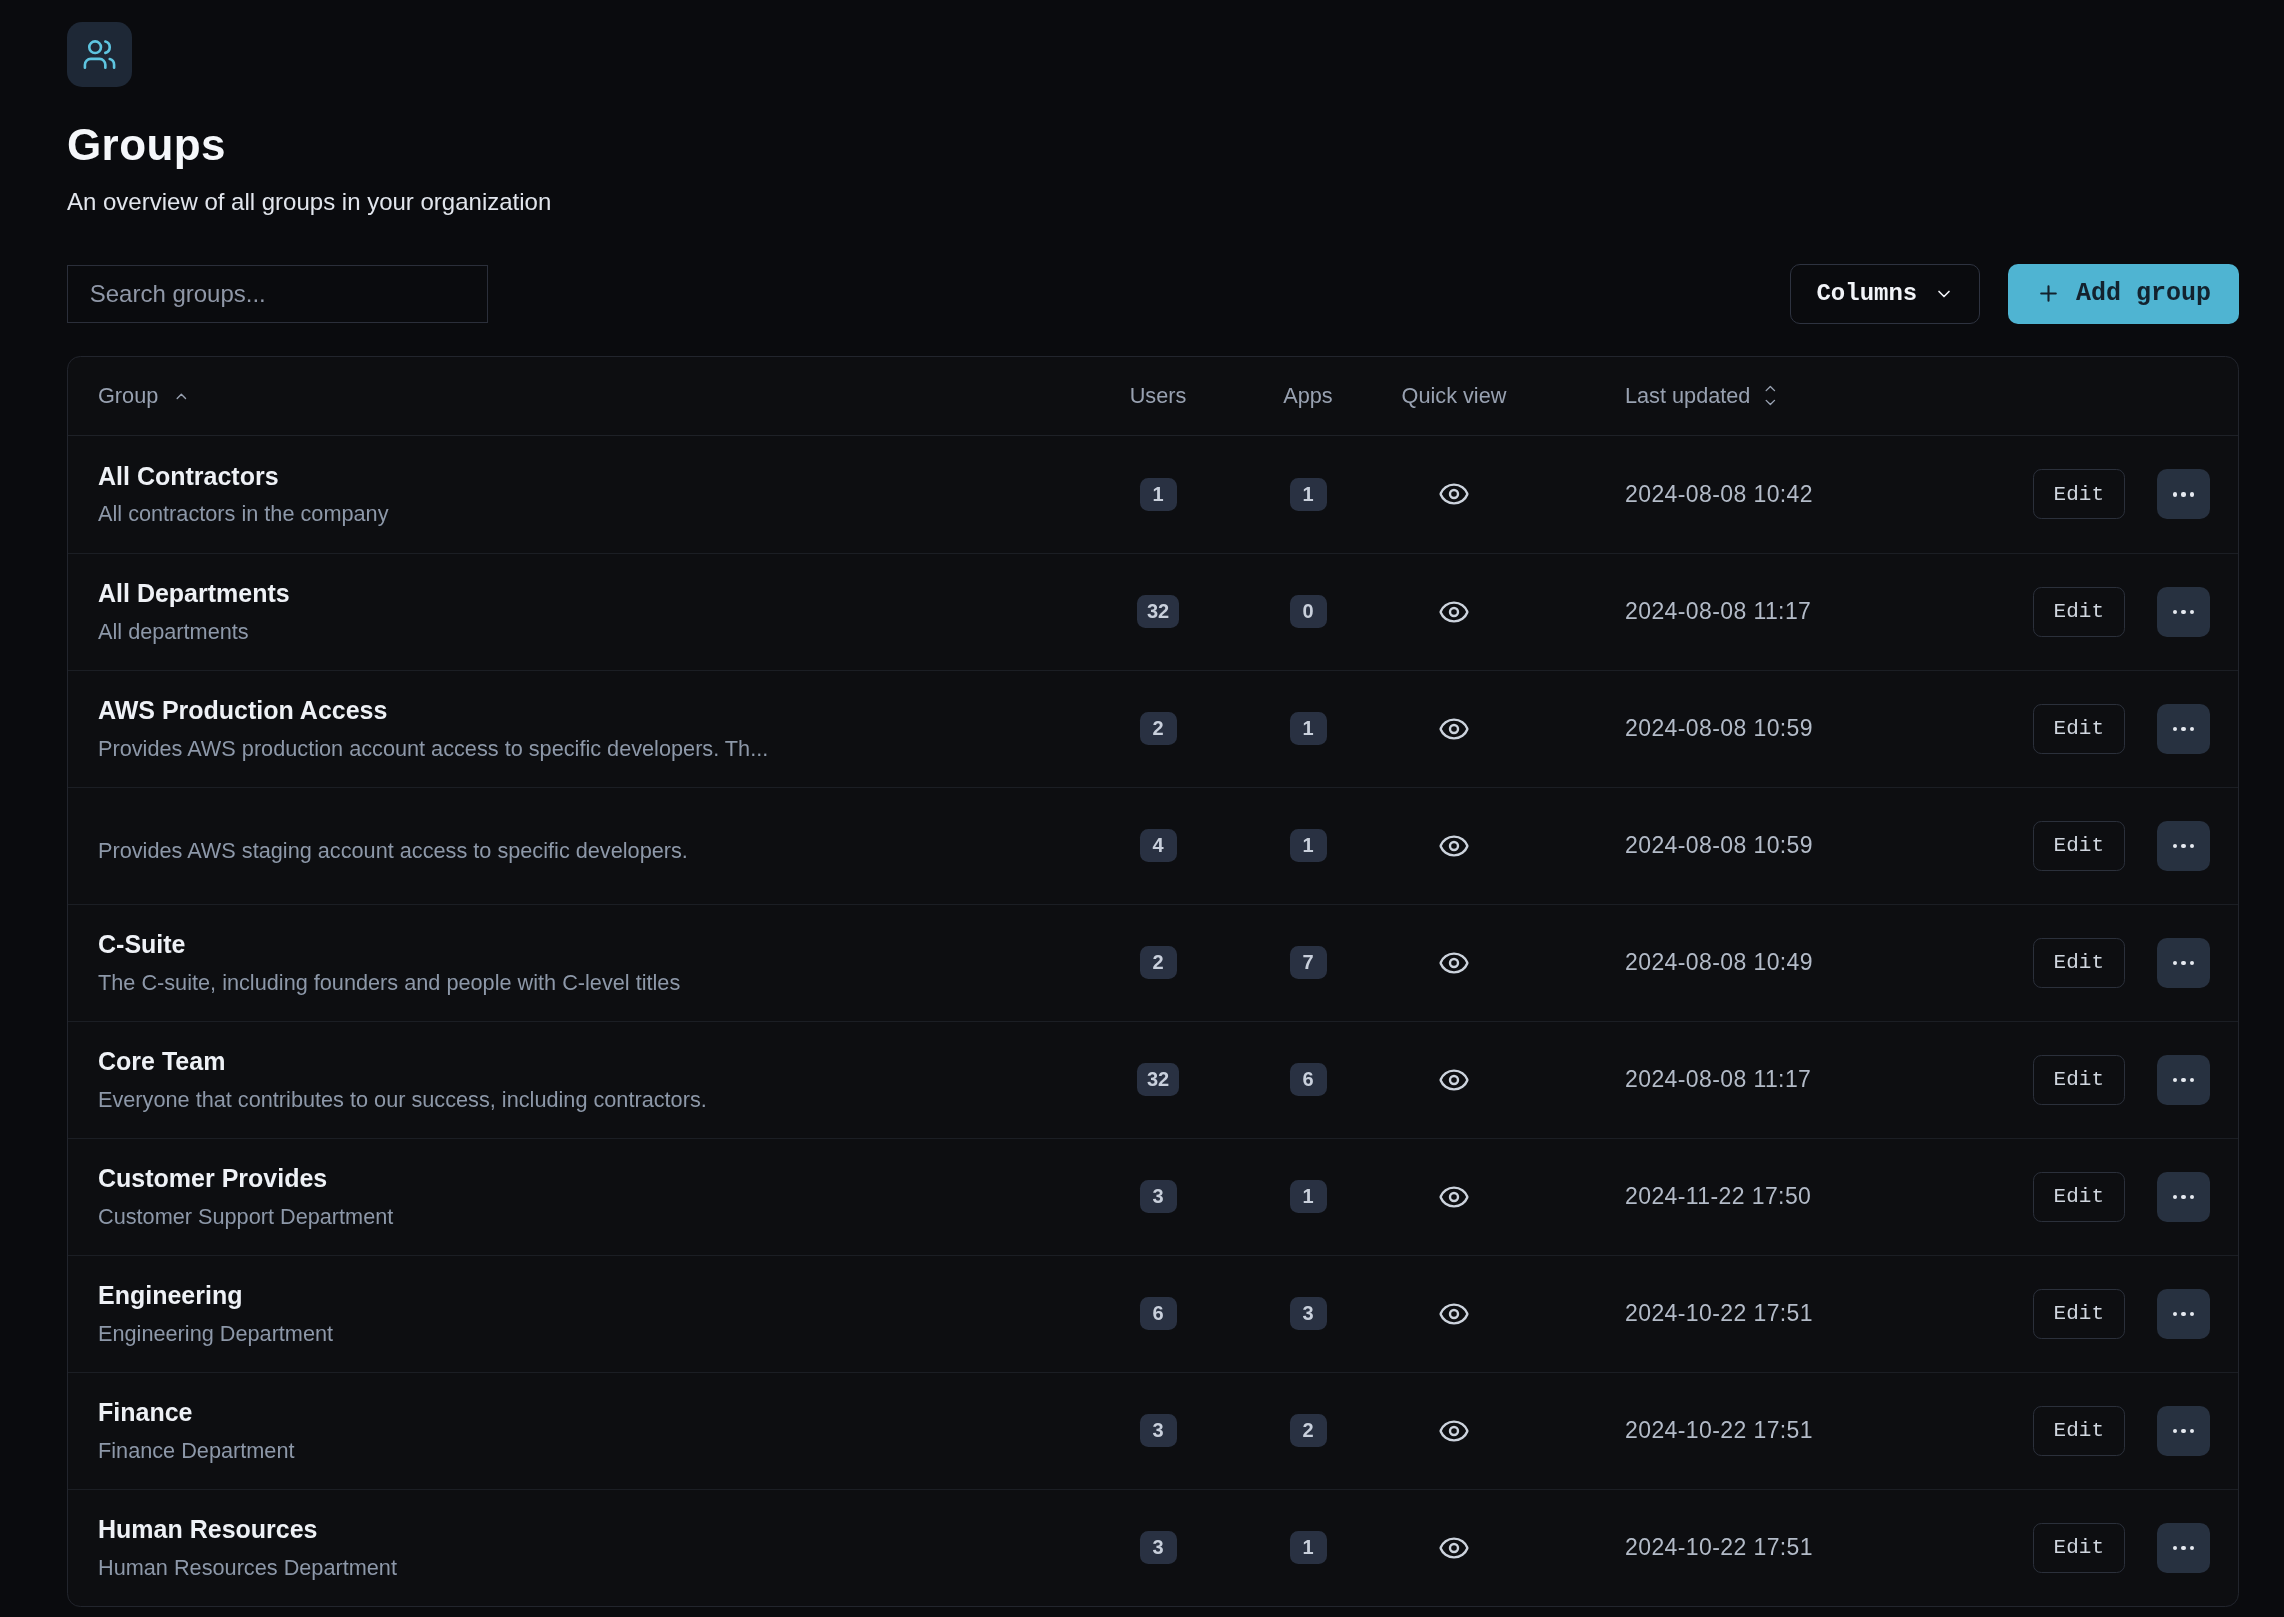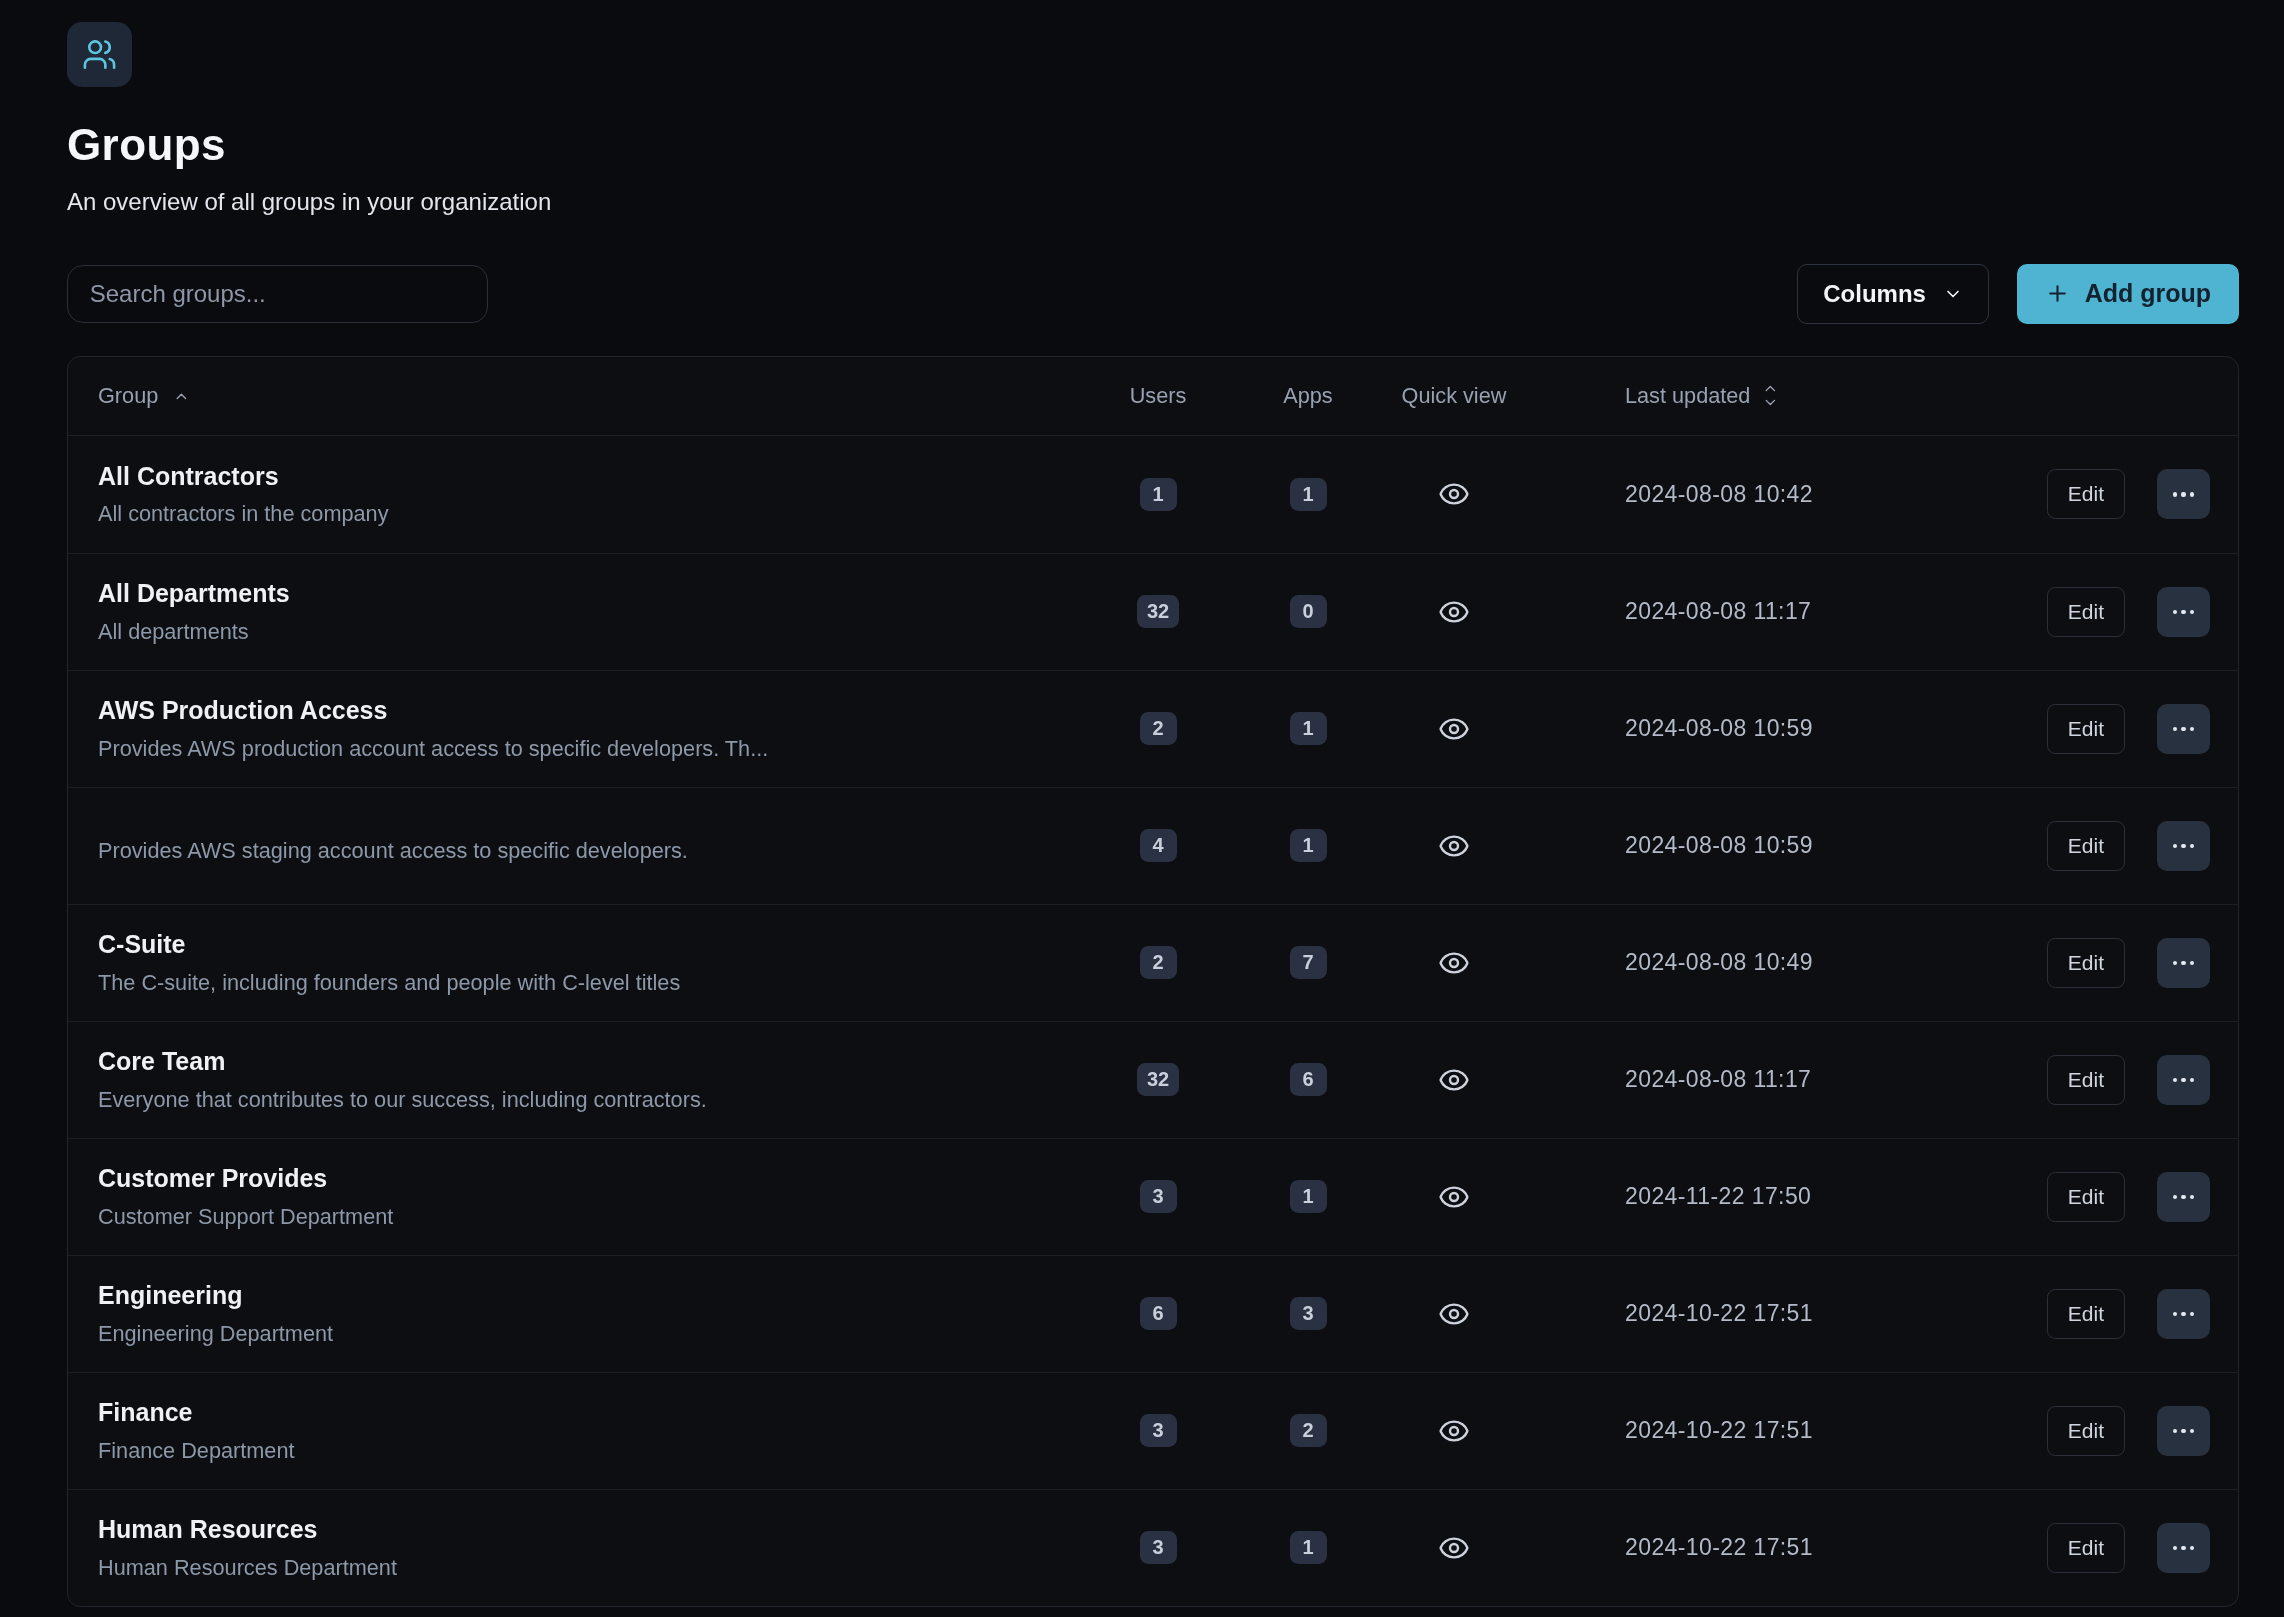--- a/index.html
+++ b/index.html
@@ -19,27 +19,27 @@
     display:flex; align-items:center; justify-content:center;
   }
   .icon-tile svg { width:35px; height:35px; stroke: var(--accent-icon, #5ec5e0); fill:none; stroke-width:1.8; stroke-linecap:round; stroke-linejoin:round; }
   h1.page-title { margin-top:33px; font-size:44px; font-weight:700; color:#f5f7fa; letter-spacing:0.4px; }
   .page-subtitle { margin-top:18.3px; font-size:24px; color:#e2e6ed; }
 
   
   .toolbar { display:flex; align-items:center; margin-top:48px; }
   .search-input {
     width:421px; height:58px; background:transparent;
-    border:1.3px solid #2b2f3a; border-radius:16px;
+    border:1.3px solid #2b2f3a; border-radius:0;
     padding:0 21.7px; font-size:24px; color:#0ea5e9;
     font-family:"Liberation Sans", sans-serif; outline:none;
   }
   .search-input::placeholder { color:#8f97a7; }
   .toolbar-spacer { flex:1; }
-  .btn { cursor:pointer; font-family:Liberation Sans, sans-serif; }
+  .btn { cursor:pointer; font-family:Liberation Mono, monospace; }
   .columns-btn {
     height:60px; padding:0 25px; border:1.3px solid #2e3340; border-radius:10px;
     background:transparent; color:#f2f4f8; font-size:24px; font-weight:600;
     display:flex; align-items:center; gap:16.7px;
   }
   .columns-btn svg { width:20px; height:20px; stroke:#f2f4f8; fill:none; stroke-width:2; stroke-linecap:round; stroke-linejoin:round; }
   .add-btn {
     height:60px; padding:16px 28px; margin-left:28px; border:none; border-radius:10px;
     background: var(--accent, #4fb4d2); color:#13222e; font-size:25px; font-weight:600;
     display:flex; align-items:center; gap:15px;

